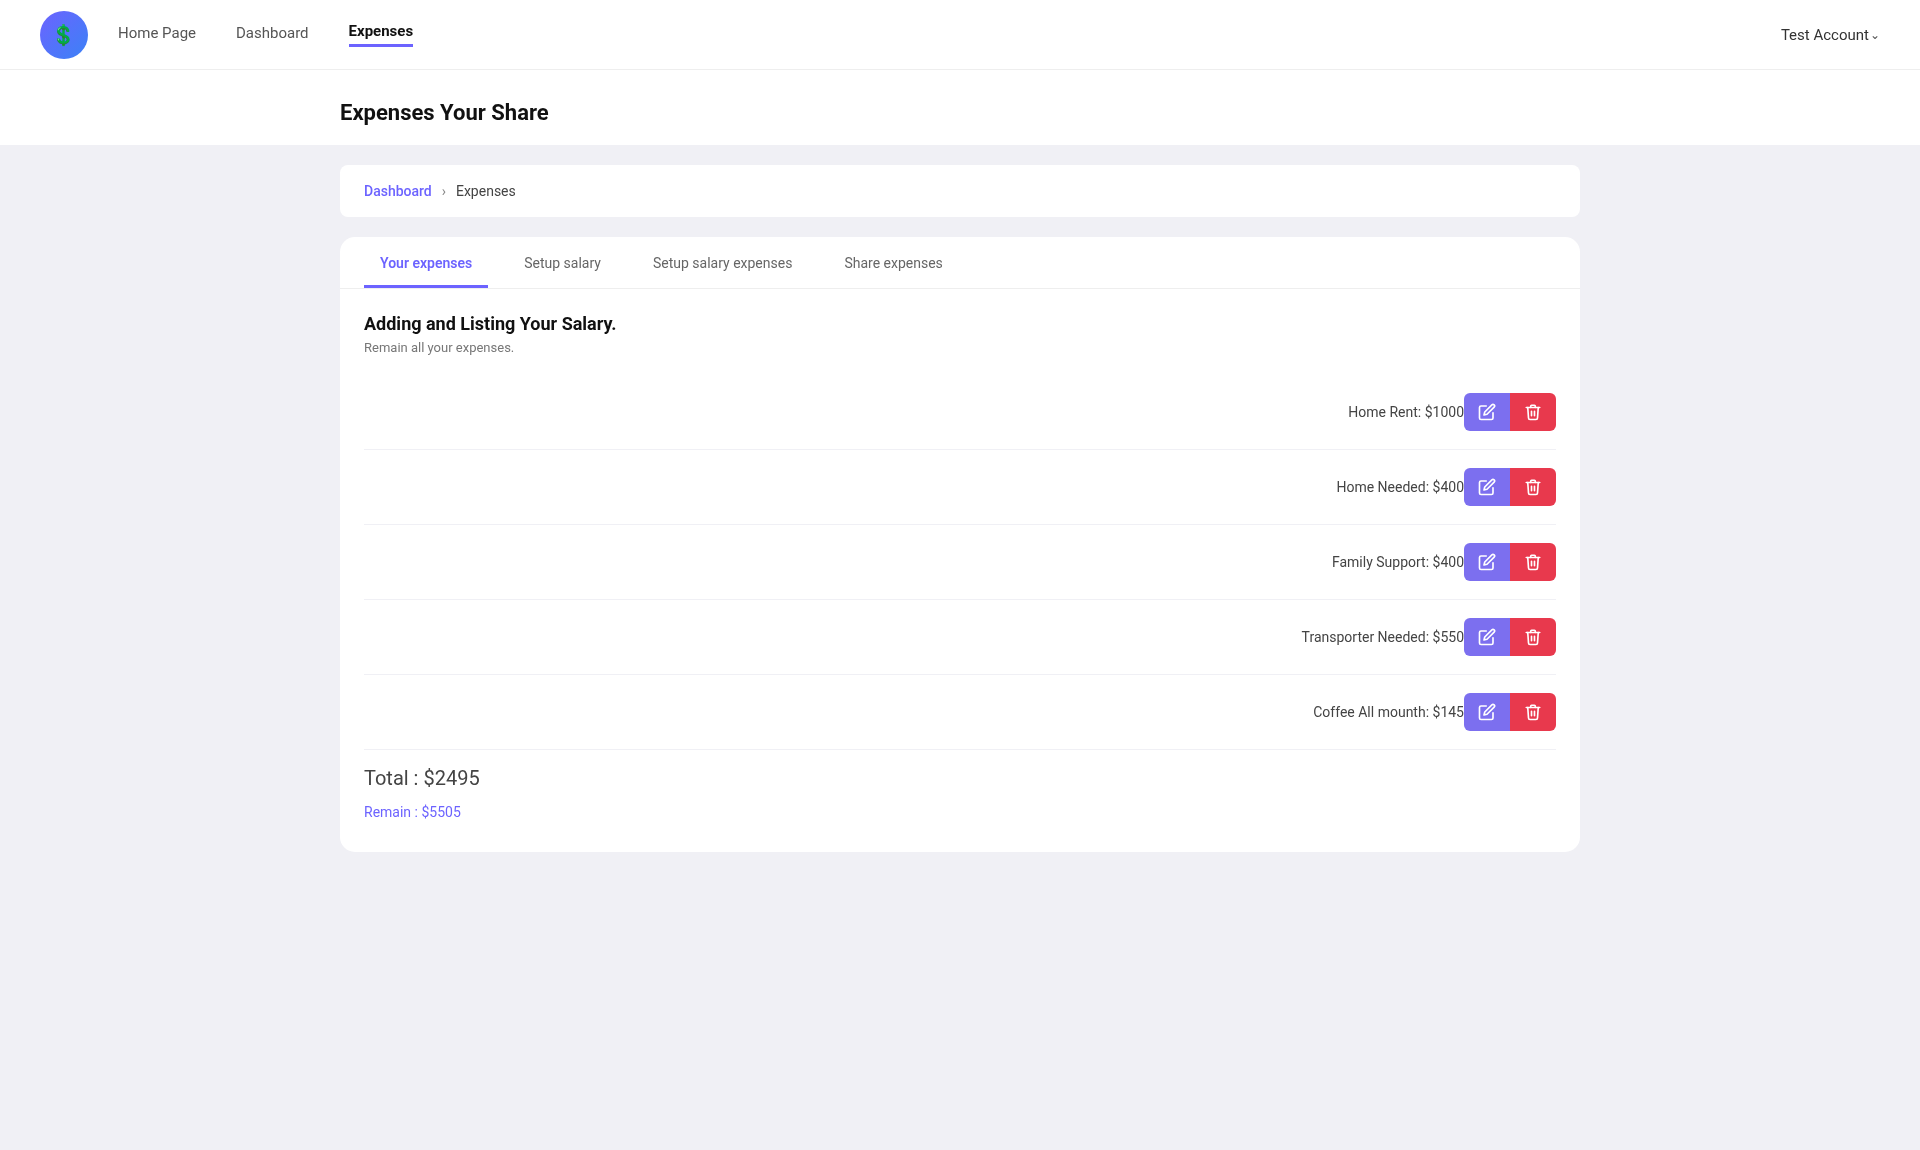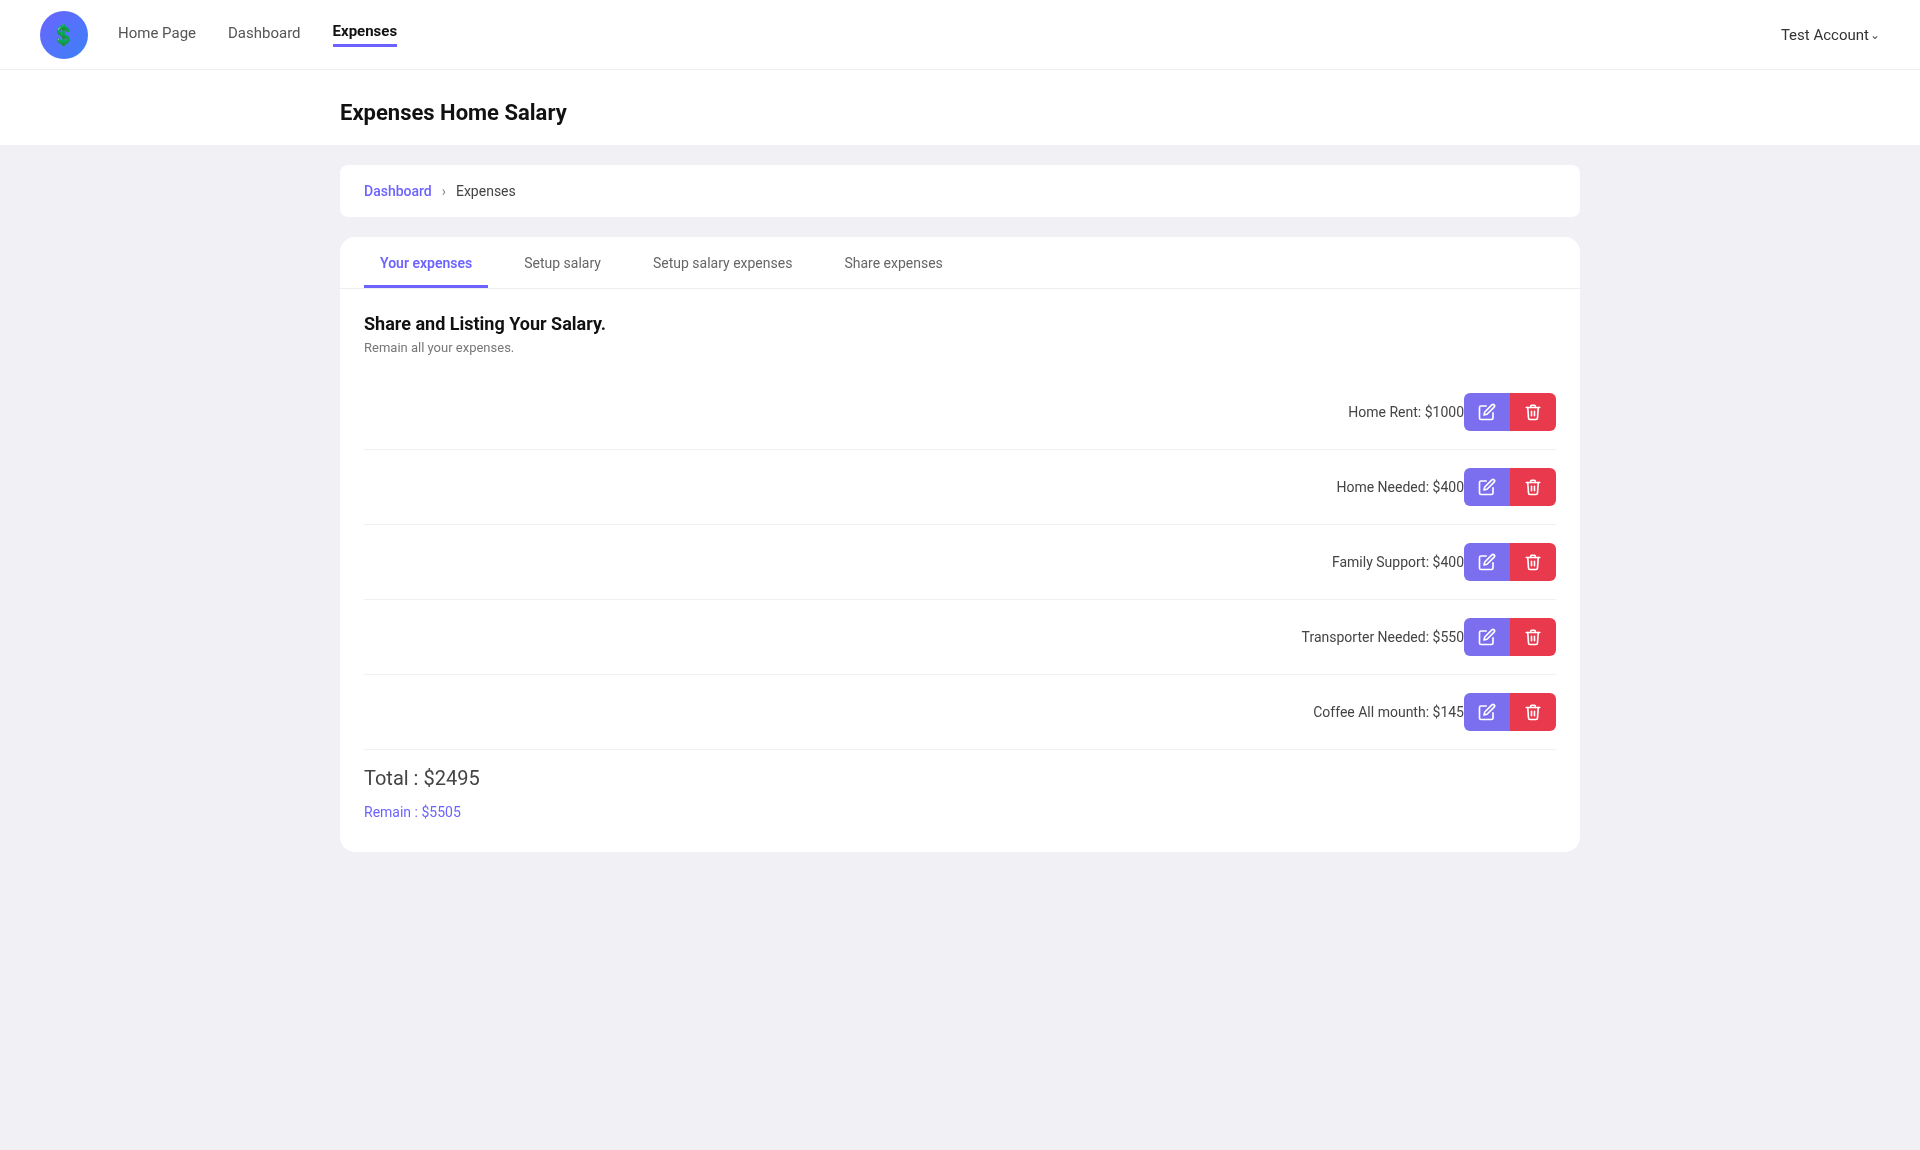--- a/index.html
+++ b/index.html
@@ -35,21 +35,21 @@
       align-items: center;
       justify-content: center;
       color: white;
       font-size: 20px;
       margin-right: 30px;
       flex-shrink: 0;
     }
 
     .nav-links {
       display: flex;
-      gap: 32px;
+      gap: 40px;
       align-items: center;
     }
 
     .nav-link {
       font-size: 15px;
       color: #555;
       cursor: pointer;
       text-decoration: none;
       padding-bottom: 4px;
     }
@@ -257,42 +257,42 @@
     <a class="nav-link">Dashboard</a>
     <a class="nav-link active">Expenses</a>
   </div>
   <div class="nav-account">
     <span>Test Account</span>
     <span class="chevron-down">⌄</span>
   </div>
 </nav>
 
 <div class="page-header">
-  <h1 class="page-title">Expenses Home Salary</h1>
+  <h1 class="page-title">Expenses Your Share</h1>
 </div>
 
 <div class="main-content">
 
   <div class="breadcrumb-card">
     <span class="breadcrumb-link">Dashboard</span>
     <span class="breadcrumb-separator">›</span>
     <span class="breadcrumb-current">Expenses</span>
   </div>
 
   <div class="main-card">
 
     <div class="tabs">
       <div class="tab active">Your expenses</div>
       <div class="tab">Setup salary</div>
       <div class="tab">Setup salary expenses</div>
       <div class="tab">Share expenses</div>
     </div>
 
     <div class="card-body">
-      <div class="section-title">Share and Listing Your Salary.</div>
+      <div class="section-title">Adding and Listing Your Salary.</div>
       <div class="section-subtitle">Remain all your expenses.</div>
 
       <div class="expense-row">
         <span class="expense-label">Home Rent: $1000</span>
         <div class="expense-actions">
           <button class="btn-edit" title="Edit">
             <svg class="icon-edit" viewBox="0 0 24 24" fill="none" stroke="white" stroke-width="2.2" stroke-linecap="round" stroke-linejoin="round">
               <path d="M11 4H4a2 2 0 0 0-2 2v14a2 2 0 0 0 2 2h14a2 2 0 0 0 2-2v-7"></path>
               <path d="M18.5 2.5a2.121 2.121 0 0 1 3 3L12 15l-4 1 1-4 9.5-9.5z"></path>
             </svg>

